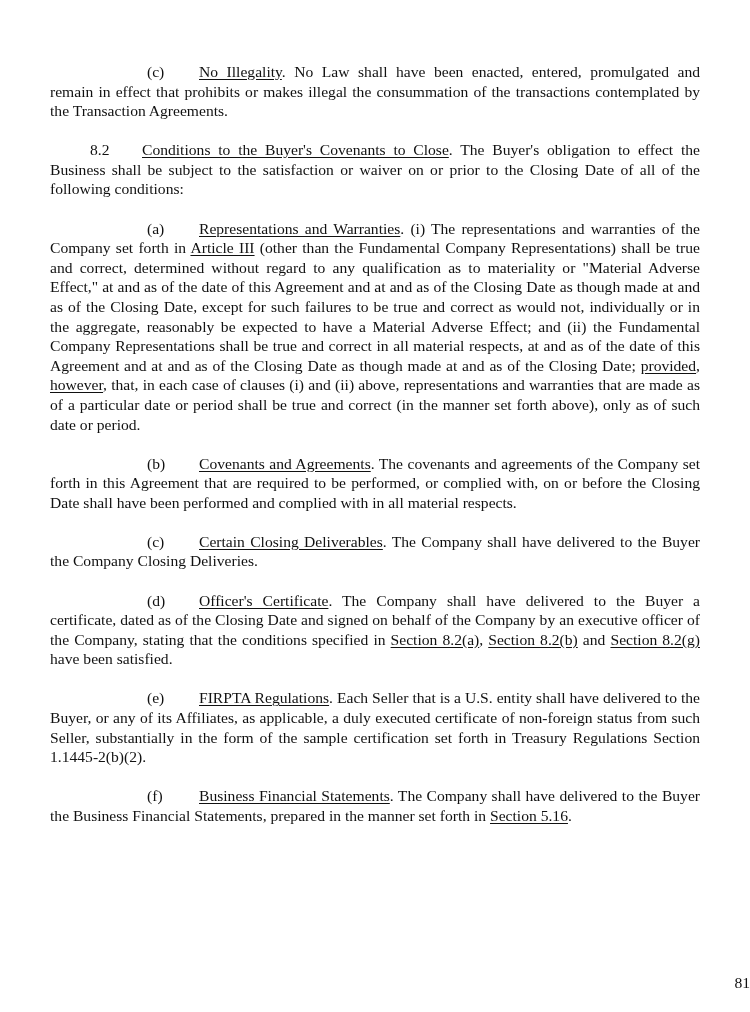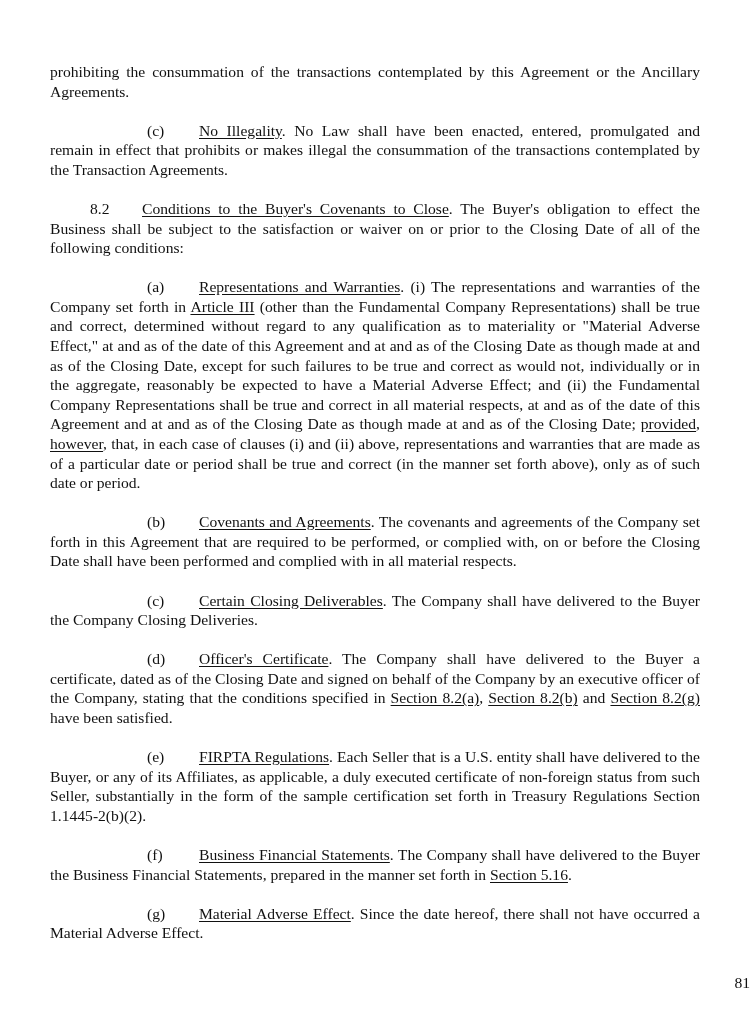--- a/index.html
+++ b/index.html
@@ -10,34 +10,32 @@
   .ind1 { display:inline-block; width:97px; }
   .ind0 { display:inline-block; width:40px; }
   .num { display:inline-block; width:52px; }
   u { text-underline-offset:2px; }
   .pagenum { position:absolute; top:974px; left:0; width:750px; text-align:right; font-size:15.6px; }
 </style>
 </head>
 <body>
 
 <div class="page">
-  <p><span>prohibiting the consummation of the transactions contemplated by this Agreement or the Ancillary Agreements.</span></p>
 
   <p><span class="ind1"></span><span class="num">(c)</span><u>No Illegality</u><span>. No Law shall have been enacted, entered, promulgated and remain in effect that prohibits or makes illegal the consummation of the transactions contemplated by the Transaction Agreements.</span></p>
 
   <p><span class="ind0"></span><span class="num">8.2</span><u>Conditions to the Buyer's Covenants to Close</u><span>. The Buyer's obligation to effect the Business shall be subject to the satisfaction or waiver on or prior to the Closing Date of all of the following conditions:</span></p>
 
   <p><span class="ind1"></span><span class="num">(a)</span><u>Representations and Warranties</u><span>. (i) The representations and warranties of the Company set forth in </span><u>Article III</u><span> (other than the Fundamental Company Representations) shall be true and correct, determined without regard to any qualification as to materiality or "Material Adverse Effect," at and as of the date of this Agreement and at and as of the Closing Date as though made at and as of the Closing Date, except for such failures to be true and correct as would not, individually or in the aggregate, reasonably be expected to have a Material Adverse Effect; and (ii) the Fundamental Company Representations shall be true and correct in all material respects, at and as of the date of this Agreement and at and as of the Closing Date as though made at and as of the Closing Date; </span><u>provided</u><span>, </span><u>however</u><span>, that, in each case of clauses (i) and (ii) above, representations and warranties that are made as of a particular date or period shall be true and correct (in the manner set forth above), only as of such date or period.</span></p>
 
   <p><span class="ind1"></span><span class="num">(b)</span><u>Covenants and Agreements</u><span>. The covenants and agreements of the Company set forth in this Agreement that are required to be performed, or complied with, on or before the Closing Date shall have been performed and complied with in all material respects.</span></p>
 
   <p><span class="ind1"></span><span class="num">(c)</span><u>Certain Closing Deliverables</u><span>. The Company shall have delivered to the Buyer the Company Closing Deliveries.</span></p>
 
   <p><span class="ind1"></span><span class="num">(d)</span><u>Officer's Certificate</u><span>. The Company shall have delivered to the Buyer a certificate, dated as of the Closing Date and signed on behalf of the Company by an executive officer of the Company, stating that the conditions specified in </span><u>Section 8.2(a)</u><span>, </span><u>Section 8.2(b)</u><span> and </span><u>Section 8.2(g)</u><span> have been satisfied.</span></p>
 
   <p><span class="ind1"></span><span class="num">(e)</span><u>FIRPTA Regulations</u><span>. Each Seller that is a U.S. entity shall have delivered to the Buyer, or any of its Affiliates, as applicable, a duly executed certificate of non-foreign status from such Seller, substantially in the form of the sample certification set forth in Treasury Regulations Section 1.1445-2(b)(2).</span></p>
 
   <p><span class="ind1"></span><span class="num">(f)</span><u>Business Financial Statements</u><span>. The Company shall have delivered to the Buyer the Business Financial Statements, prepared in the manner set forth in </span><u>Section 5.16</u><span>.</span></p>
 
-  <p><span class="ind1"></span><span class="num">(g)</span><u>Material Adverse Effect</u><span>. Since the date hereof, there shall not have occurred a Material Adverse Effect.</span></p>
 </div>
 
 <div class="pagenum">81</div>
 
 </body></html>

